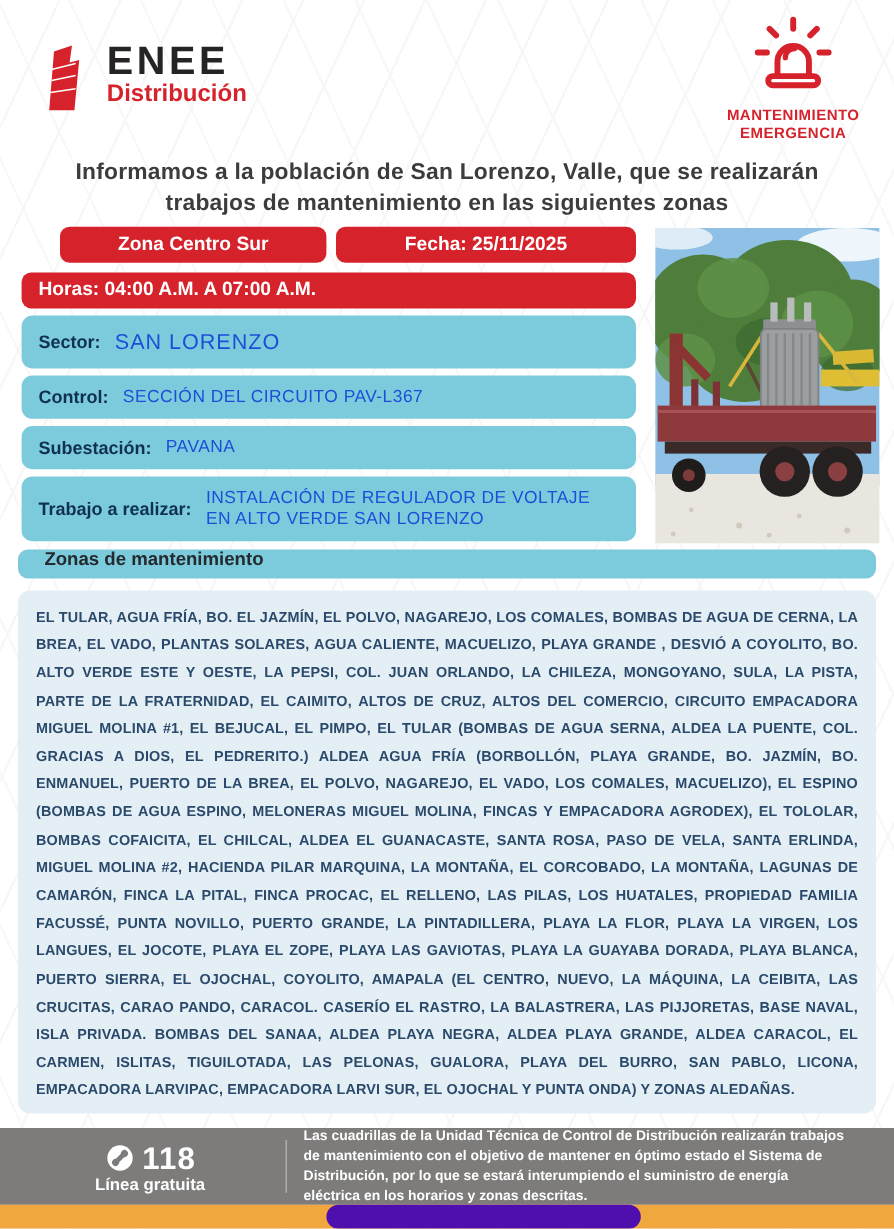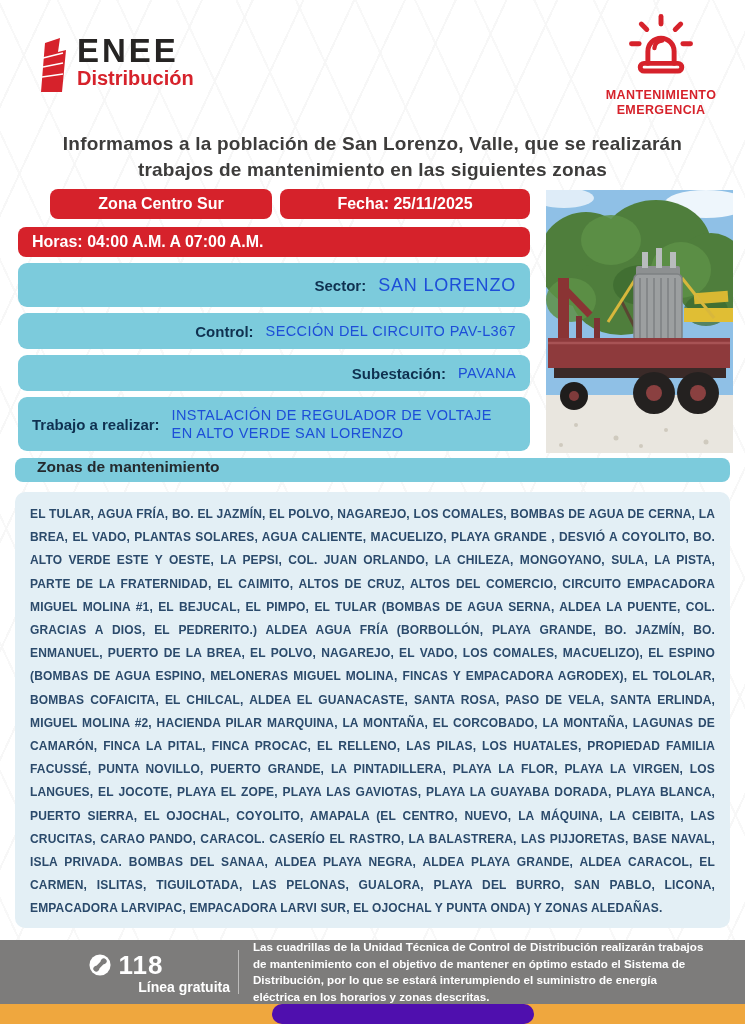--- a/index.html
+++ b/index.html
@@ -10,21 +10,21 @@
     font-family:"Liberation Sans", sans-serif;
   }
   .page::before{
     content:""; position:absolute; inset:0; pointer-events:none;
     background:
       repeating-linear-gradient(115deg, transparent 0 44px, #f4f4f4 44px 46px),
       repeating-linear-gradient(65deg, transparent 0 52px, #f6f6f6 52px 54px);
     opacity:.7;
   }
   
-  .logo { position:absolute; left:35px; top:36px; display:flex; align-items:flex-start; gap:6px; }
+  .logo { position:absolute; left:35px; top:36px; display:flex; align-items:flex-start; gap:18px; }
   .logo-mark { width:36px; height:56px; }
   .logo-text .enee { font-size:33px; font-weight:bold; letter-spacing:3px; color:#262423; line-height:30px; }
   .logo-text .dist { font-size:20px; font-weight:bold; color:#d6222b; line-height:24px; }
   .emergency { position:absolute; right:14px; top:12px; width:140px; text-align:center; }
   .emergency svg { width:72px; height:70px; }
   .emergency-label { margin-top:2px; color:#d6222b; font-weight:bold; font-size:12.5px; line-height:15px; letter-spacing:.4px; }
   
   .heading {
     position:absolute; left:30px; top:131px; width:685px; text-align:center;
     font-size:19px; font-weight:bold; color:#3d3c3b; line-height:26px; letter-spacing:.2px;
@@ -34,21 +34,21 @@
   .badge-row { display:flex; gap:8px; }
   .badge {
     background:#d6222b; color:#ffffff; font-weight:bold; font-size:16px;
     border-radius:8px; padding:5px 14px; height:30px; line-height:20px;
   }
   .badge.zone { width:222px; text-align:center;margin-left:32px; }
   .badge.date { flex:1;text-align:center; }
   .badge.hours { margin-top:8px; width:100%; }
   .info-box {
     background:#7ccbdc; border-radius:9px; margin-top:6px;
-    padding:9px 14px; display:flex; align-items:center; gap:12px;justify-content:flex-end;
+    padding:9px 14px; display:flex; align-items:center; gap:12px;
   }
   .info-box .label { font-weight:bold; color:#0f3150; font-size:15px; flex-shrink:0; }
   .info-box .value { color:#1d4ed8; font-size:14.5px; letter-spacing:.4px; line-height:18px; }
   .info-box.sector { padding:13px 14px; }
   .info-box.sector .value { font-size:18px; letter-spacing:.8px; }
   
   .photo { position:absolute; left:546px; top:190px; width:187px; height:263px; }
   .photo svg { width:100%; height:100%; display:block; }
   
   .zones-bar {
@@ -60,21 +60,21 @@
     position:absolute; left:15px; top:492px; width:715px; height:436px;
     background:#e3eff5; border-radius:10px; padding:11px 15px; overflow:hidden;
     font-size:12px; font-weight:bold; color:#2b4a6b; line-height:23.2px;
     text-align:justify; letter-spacing:.15px;
   }
   
   .footer {
     position:absolute; left:0; top:940px; width:745px; height:64px;
     background:#7d7c7b; color:#ffffff; display:flex; align-items:center;
   }
-  .phone-block { width:230px; text-align:right; padding-left:20px; }
+  .phone-block { width:230px; text-align:center; padding-left:20px; }
   .phone-top { display:flex; align-items:center; justify-content:center; gap:6px; }
   .phone-top svg { width:26px; height:26px; }
   .phone-number { font-size:26px; font-weight:bold; letter-spacing:1px; }
   .phone-label { font-size:14px; font-weight:bold; margin-top:-2px; }
   .footer-divider { width:1px; height:44px; background:#bdbcbb; margin:0 14px 0 8px; }
   .footer-note { flex:1; padding-right:38px; font-size:11.6px; line-height:16.5px; font-weight:bold; }
   .bottom-strip { position:absolute; left:0; top:1004px; width:745px; height:20px; background:#efa73e; }
   .bottom-strip .pill {
     position:absolute; left:272px; top:0; width:262px; height:20px;
     background:#4f0fae; border-radius:10px;

